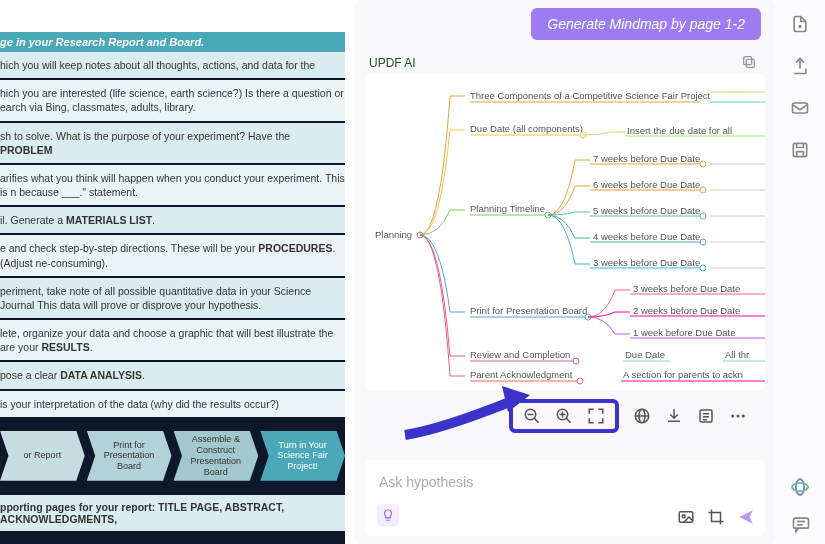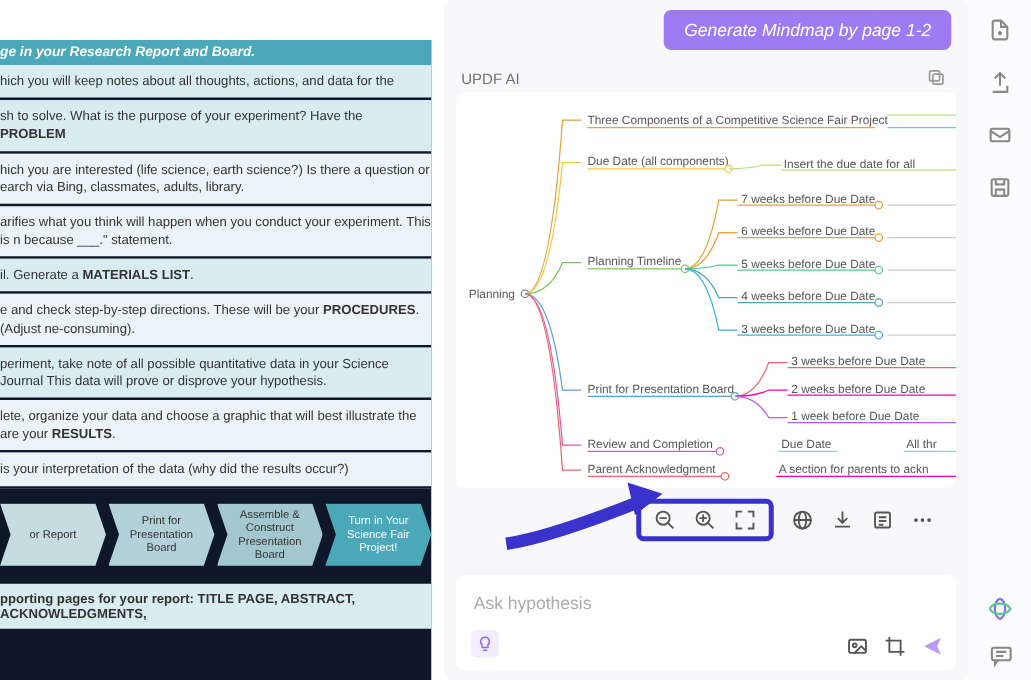--- a/index.html
+++ b/index.html
@@ -11,21 +11,21 @@
 .doc-row b { font-weight: bold; }
 .flow-steps { margin-top: 12px; display: flex; gap: 2px; height: 50px; }
 .step { flex: 1; display: flex; align-items: center; justify-content: center; text-align: center; font-size: 9px; line-height: 1.2; padding: 4px; position: relative; clip-path: polygon(0 0, 90% 0, 100% 50%, 90% 100%, 0 100%, 10% 50%); }
 .step.s1 { background: #c5dce1; }
 .step.s2 { background: #b3d1d8; }
 .step.s3 { background: #a2c7cf; }
 .step.s4 { background: #4aa8b8; color: #fff; }
 .doc-footer { margin-top: 14px; font-size: 10.5px; background: #d9edf0; padding: 6px 0; font-weight: bold; }
 .right-pane { position: absolute; left: 355px; top: 0; width: 420px; height: 544px; background: #f8f7fa; border-radius: 6px; }
 .gen-btn { position: absolute; top: 8px; right: 14px; background: #9d7cf3; color: #fff; font-size: 14px; padding: 8px 16px; border-radius: 6px; font-style: italic; }
-.chat-title { position: absolute; left: 14px; top: 56px; font-size: 12px; color: #737373; }
+.chat-title { position: absolute; left: 14px; top: 56px; font-size: 12px; color: #14532d; }
 .copy-icon { position: absolute; right: 18px; top: 54px; width: 16px; height: 16px; color: #999; }
 .mindmap { position: absolute; left: 10px; top: 74px; right: 10px; height: 316px; background: #fff; border-radius: 6px; overflow: hidden; }
 svg.mm { width: 100%; height: 100%; }
 .mm text { font-size: 9.5px; fill: #555; }
 .toolbar { position: absolute; left: 10px; right: 10px; top: 396px; height: 40px; display: flex; align-items: center; justify-content: flex-end; gap: 14px; padding-right: 18px; }
 .tool-group { display: flex; gap: 14px; border: 4px solid #3b32cc; border-radius: 6px; padding: 4px 10px; }
 .tool-icon { width: 18px; height: 18px; color: #555; display: flex; align-items: center; justify-content: center; }
 .arrow { position: absolute; left: 45px; top: 380px; width: 130px; height: 60px; }
 .chat-input { position: absolute; left: 10px; right: 10px; bottom: 8px; height: 76px; background: #fff; border-radius: 6px; }
 .chat-input .placeholder { position: absolute; left: 14px; top: 14px; color: #aaa; font-size: 14px; }
@@ -36,27 +36,28 @@
 .logo { position: absolute; right: 14px; bottom: 46px; width: 22px; height: 22px; }
 .comment-icon { position: absolute; right: 14px; bottom: 10px; width: 20px; height: 20px; color: #888; }
 </style>
 </head>
 <body>
 
 <div class="left-pane">
   <div class="doc-header">ge in your Research Report and Board.</div>
   <div id="doc-rows">
       <div class="doc-row">hich you will keep notes about all thoughts, actions, and data for the</div>
+      <div class="doc-row light">hich you are interested (life science, earth science?) Is there a question or earch via Bing, classmates, adults, library.</div>
       <div class="doc-row">sh to solve. What is the purpose of your experiment? Have the <b>PROBLEM</b></div>
-      <div class="doc-row light">hich you are interested (life science, earth science?) Is there a question or earch via Bing, classmates, adults, library.</div>
       <div class="doc-row light">arifies what you think will happen when you conduct your experiment. This is n because ___." statement.</div>
       <div class="doc-row">il. Generate a <b>MATERIALS LIST</b>.</div>
       <div class="doc-row light">e and check step-by-step directions. These will be your <b>PROCEDURES</b>. (Adjust ne-consuming).</div>
       <div class="doc-row">periment, take note of all possible quantitative data in your Science Journal This data will prove or disprove your hypothesis.</div>
       <div class="doc-row light">lete, organize your data and choose a graphic that will best illustrate the are your <b>RESULTS</b>.</div>
+      <div class="doc-row">pose a clear <b>DATA ANALYSIS</b>.</div>
       <div class="doc-row light">is your interpretation of the data (why did the results occur?)</div>
     </div>
   <div class="flow-steps">
     <div class="step s1">or Report</div>
     <div class="step s2">Print for Presentation Board</div>
     <div class="step s3">Assemble &amp; Construct Presentation Board</div>
     <div class="step s4">Turn in Your Science Fair Project!</div>
   </div>
   <div class="doc-footer">pporting pages for your report: <b>TITLE PAGE, ABSTRACT, ACKNOWLEDGMENTS,</b></div>
 </div>

